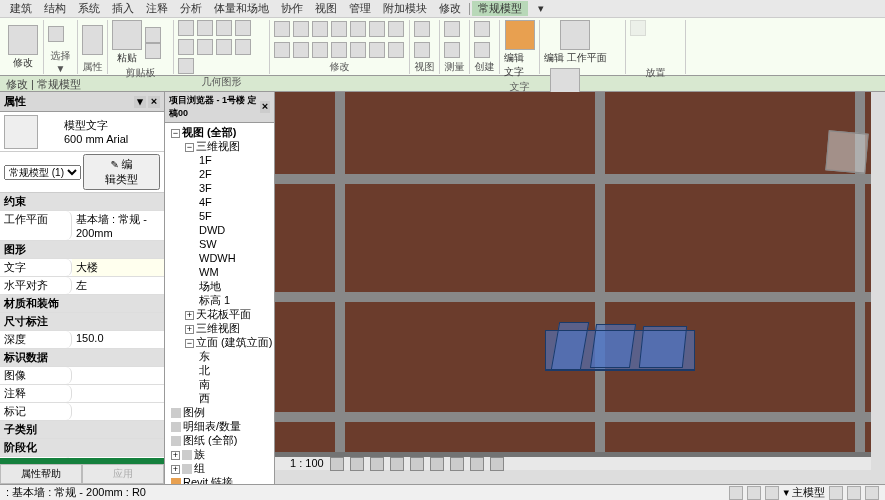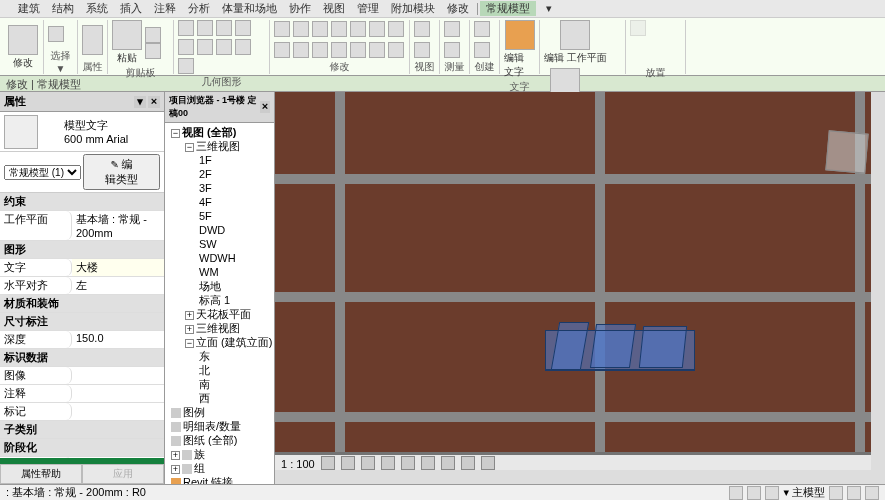--- a/index.html
+++ b/index.html
@@ -1,19 +1,19 @@
 <!DOCTYPE html>
 <html><head>
 <meta charset="utf-8">
 <style>
 * { margin: 0; padding: 0; box-sizing: border-box; font-family: "Microsoft YaHei", Arial, sans-serif; font-size: 11px; }
 body { width: 885px; height: 500px; background: #f0f0f0; overflow: hidden; position: relative; }
 
 
-.menubar { height: 18px; background: #e8e8e8; border-bottom: 1px solid #ccc; display: flex; align-items: center; padding: 0 12px; }
+.menubar { height: 18px; background: #e8e8e8; border-bottom: 1px solid #ccc; display: flex; align-items: center; padding: 0 4px; }
 .menubar span { padding: 0 6px; color: #333; cursor: default; }
 .menubar .active { background: #b8d8b8; }
 .menubar .sep { width: 1px; height: 12px; background: #999; padding: 0; margin: 0 2px; }
 
 
 .ribbon { height: 58px; background: #f7fdf2; border-bottom: 1px solid #999; display: flex; padding: 2px 4px; }
 .rgroup { display: flex; flex-direction: column; border-right: 1px solid #ccc; padding: 0 4px; height: 54px; }
 .rgroup .icons { display: flex; flex: 1; align-items: center; gap: 3px; flex-wrap: wrap; }
 .rgroup .label { text-align: center; color: #555; font-size: 10px; padding-top: 1px; }
 .ricon { width: 16px; height: 16px; background: #ddd; border: 1px solid #aaa; }
@@ -64,21 +64,21 @@
 .beam.h { height: 10px; left: 0; right: 0; }
 .beam.v { width: 10px; top: 0; bottom: 0; }
 .model { position: absolute; left: 270px; top: 230px; width: 150px; height: 54px; }
 .model .box { position: absolute; border: 1px solid #1a3a6a; background: rgba(80,120,200,0.6); }
 .model .edge { position: absolute; background: #1a3a6a; }
 .viewcube { position: absolute; top: 40px; right: 18px; width: 40px; height: 40px; background: rgba(200,200,200,0.6); border: 1px solid #888; transform: rotate(5deg); }
 .scrollbar-v { position: absolute; right: 0; top: 0; bottom: 0; width: 14px; background: #ddd; }
 .scrollbar-h { position: absolute; bottom: 0; left: 0; right: 14px; height: 14px; background: #ddd; }
 
 
-.viewctrl { position: absolute; bottom: 14px; left: 0; right: 14px; height: 18px; background: #e8e8e8; border-top: 3px solid #737373; display: flex; align-items: flex-end; padding: 0 6px; gap: 6px; }
+.viewctrl { position: absolute; bottom: 14px; left: 0; right: 14px; height: 18px; background: #e8e8e8; border-top: 5px solid #737373; display: flex; align-items: flex-start; padding: 0 15px; gap: 6px; }
 .viewctrl .vi { width: 14px; height: 14px; background: #ccc; border: 1px solid #888; }
 
 
 .statusbar { height: 16px; background: #f0f0f0; border-top: 1px solid #999; display: flex; align-items: center; padding: 0 6px; justify-content: space-between; }
 .statusbar .right { display: flex; gap: 4px; align-items: center; }
 .statusbar .si { width: 14px; height: 14px; background: #ddd; border: 1px solid #aaa; }
 </style>
 </head>
 <body>
 

